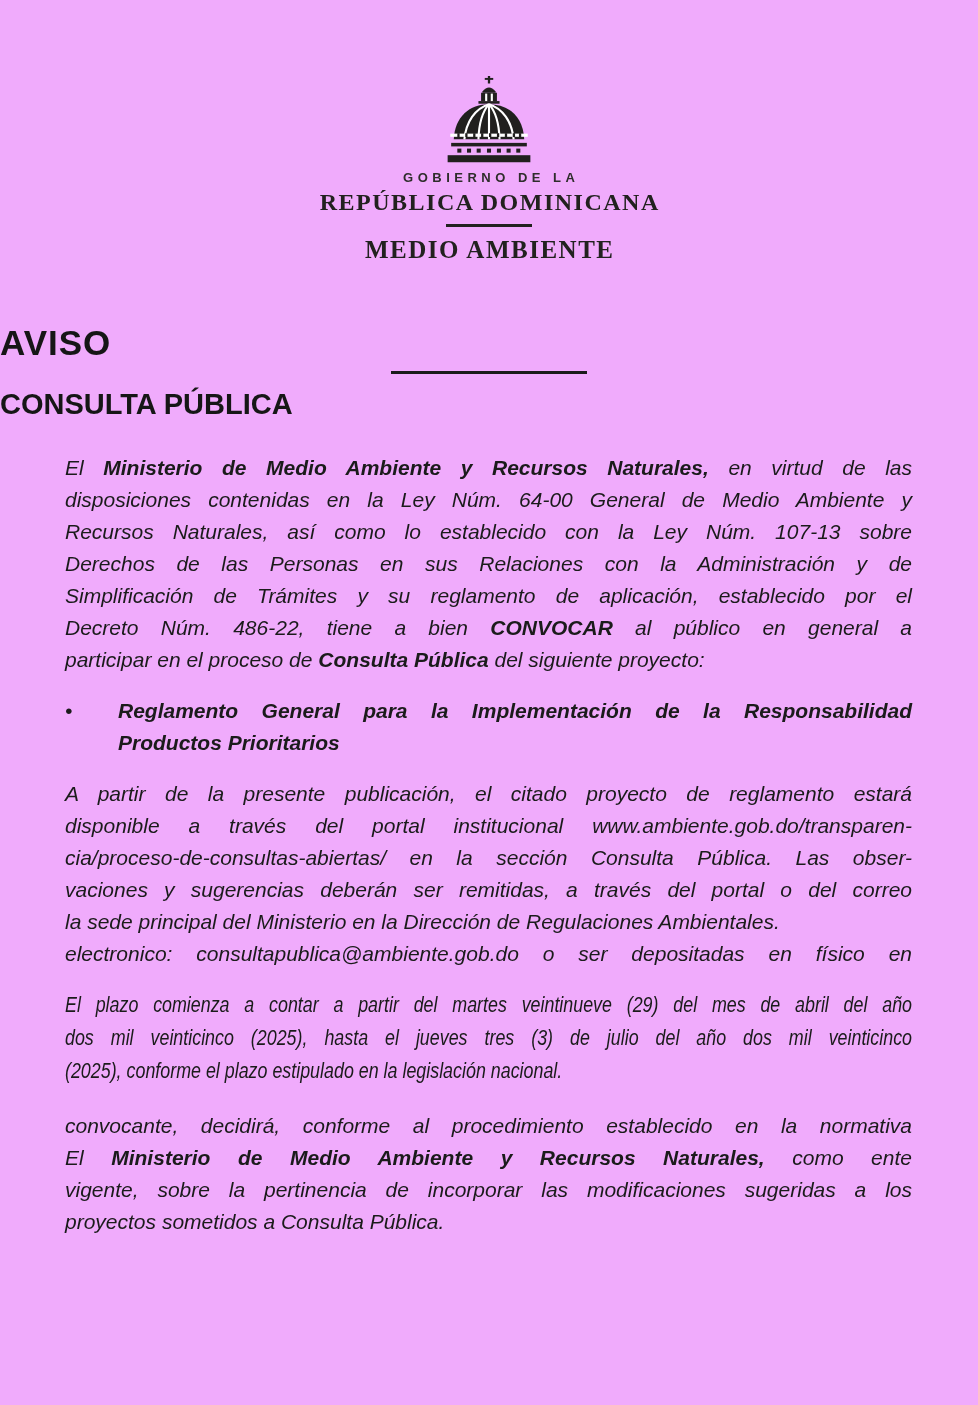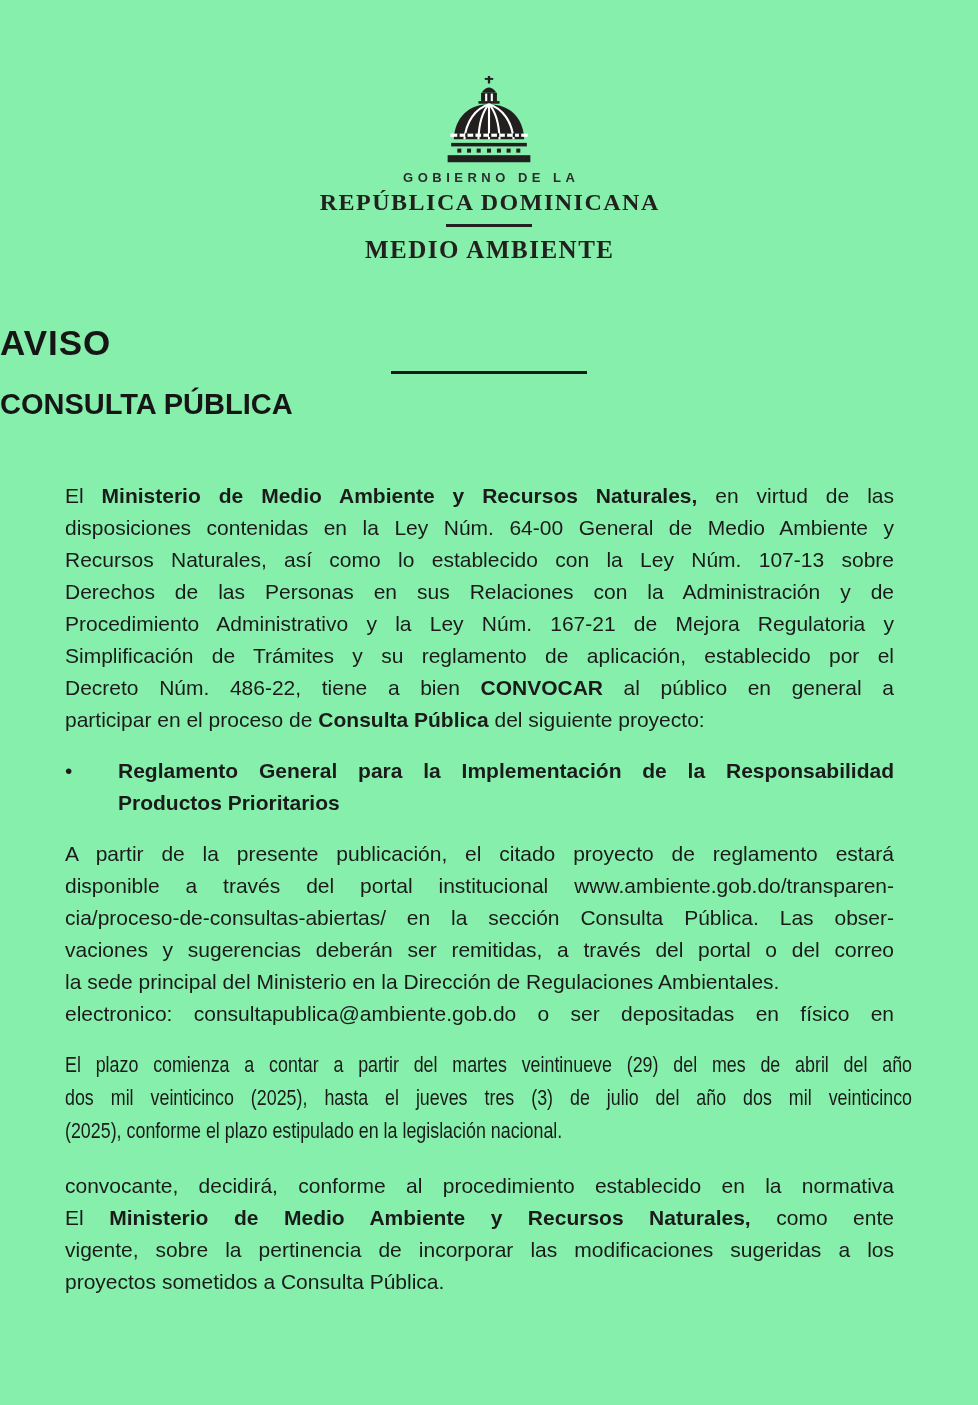--- a/index.html
+++ b/index.html
@@ -1,17 +1,17 @@
 <!DOCTYPE html>
 <html lang="es"><head>
 <meta charset="utf-8">
 <style>
   html,body{margin:0;padding:0;background:#e8e8e8;}
   .page{
-    width:978px;height:1405px;background:#86efac;margin:0 auto;
+    width:978px;height:1405px;background:#f0abfc;margin:0 auto;
     font-family:"Liberation Sans",sans-serif;color:#1b1b1b;
     box-sizing:border-box;padding-top:76px;overflow:hidden;position:relative;
   }
   
   .logo{text-align:center;}
   .logo svg{display:block;margin:0 auto;}
   .gov-line{
     margin-top:6px;font-family:"Liberation Sans",sans-serif;
     font-size:13px;font-weight:700;letter-spacing:4.5px;color:#2e2d2b;
     line-height:16px;text-indent:4.5px;
@@ -37,21 +37,21 @@
   }
   .title-underline{
     width:196px;height:3px;background:#1b1b1b;margin:8px auto 0;
   }
   .notice-subtitle{
     margin:14px 0 0;font-size:29px;font-weight:700;line-height:32px;
     color:#161616;
   }
   
   .content{
-    margin-top:60px;padding:0 84px 0 65px;font-size:21px;line-height:32px;
+    margin-top:32px;padding:0 66px 0 65px;font-size:21px;line-height:32px;font-style:italic;
   }
   .para{margin:0 0 19px;}
   .line{text-align:justify;text-align-last:justify;}
   .line.last{text-align-last:left;}
   .line b{font-weight:700;}
   .bullet{display:flex;margin:0 0 19px;}
   .bullet .marker{width:53px;flex:0 0 53px;}
   .bullet .bullet-content{flex:1;font-weight:700;margin:0;}
   
   .cond-wrap{height:99px;margin:0 0 22px;overflow:visible;}
@@ -130,21 +130,20 @@
     <h2 class="notice-subtitle">CONSULTA PÚBLICA</h2>
   </section>
 
   <main class="content">
 
     <div class="para">
         <div class="line"><span>El </span><b>Ministerio de Medio Ambiente y Recursos Naturales,</b><span> en virtud de las</span></div>
         <div class="line"><span>disposiciones contenidas en la Ley Núm. 64-00 General de Medio Ambiente y</span></div>
         <div class="line"><span>Recursos Naturales, así como lo establecido con la Ley Núm. 107-13 sobre</span></div>
         <div class="line"><span>Derechos de las Personas en sus Relaciones con la Administración y de</span></div>
-        <div class="line"><span>Procedimiento Administrativo y la Ley Núm. 167-21 de Mejora Regulatoria y</span></div>
         <div class="line"><span>Simplificación de Trámites y su reglamento de aplicación, establecido por el</span></div>
         <div class="line"><span>Decreto Núm. 486-22, tiene a bien </span><b>CONVOCAR</b><span> al público en general a</span></div>
         <div class="line last"><span>participar en el proceso de </span><b>Consulta Pública</b><span> del siguiente proyecto:</span></div>
       </div>
 
     <div class="bullet">
       <span class="marker">•</span>
       <div class="bullet-content">
           <div class="line"><b>Reglamento General para la Implementación de la Responsabilidad</b></div>
           <div class="line last"><b>Productos Prioritarios</b></div>

